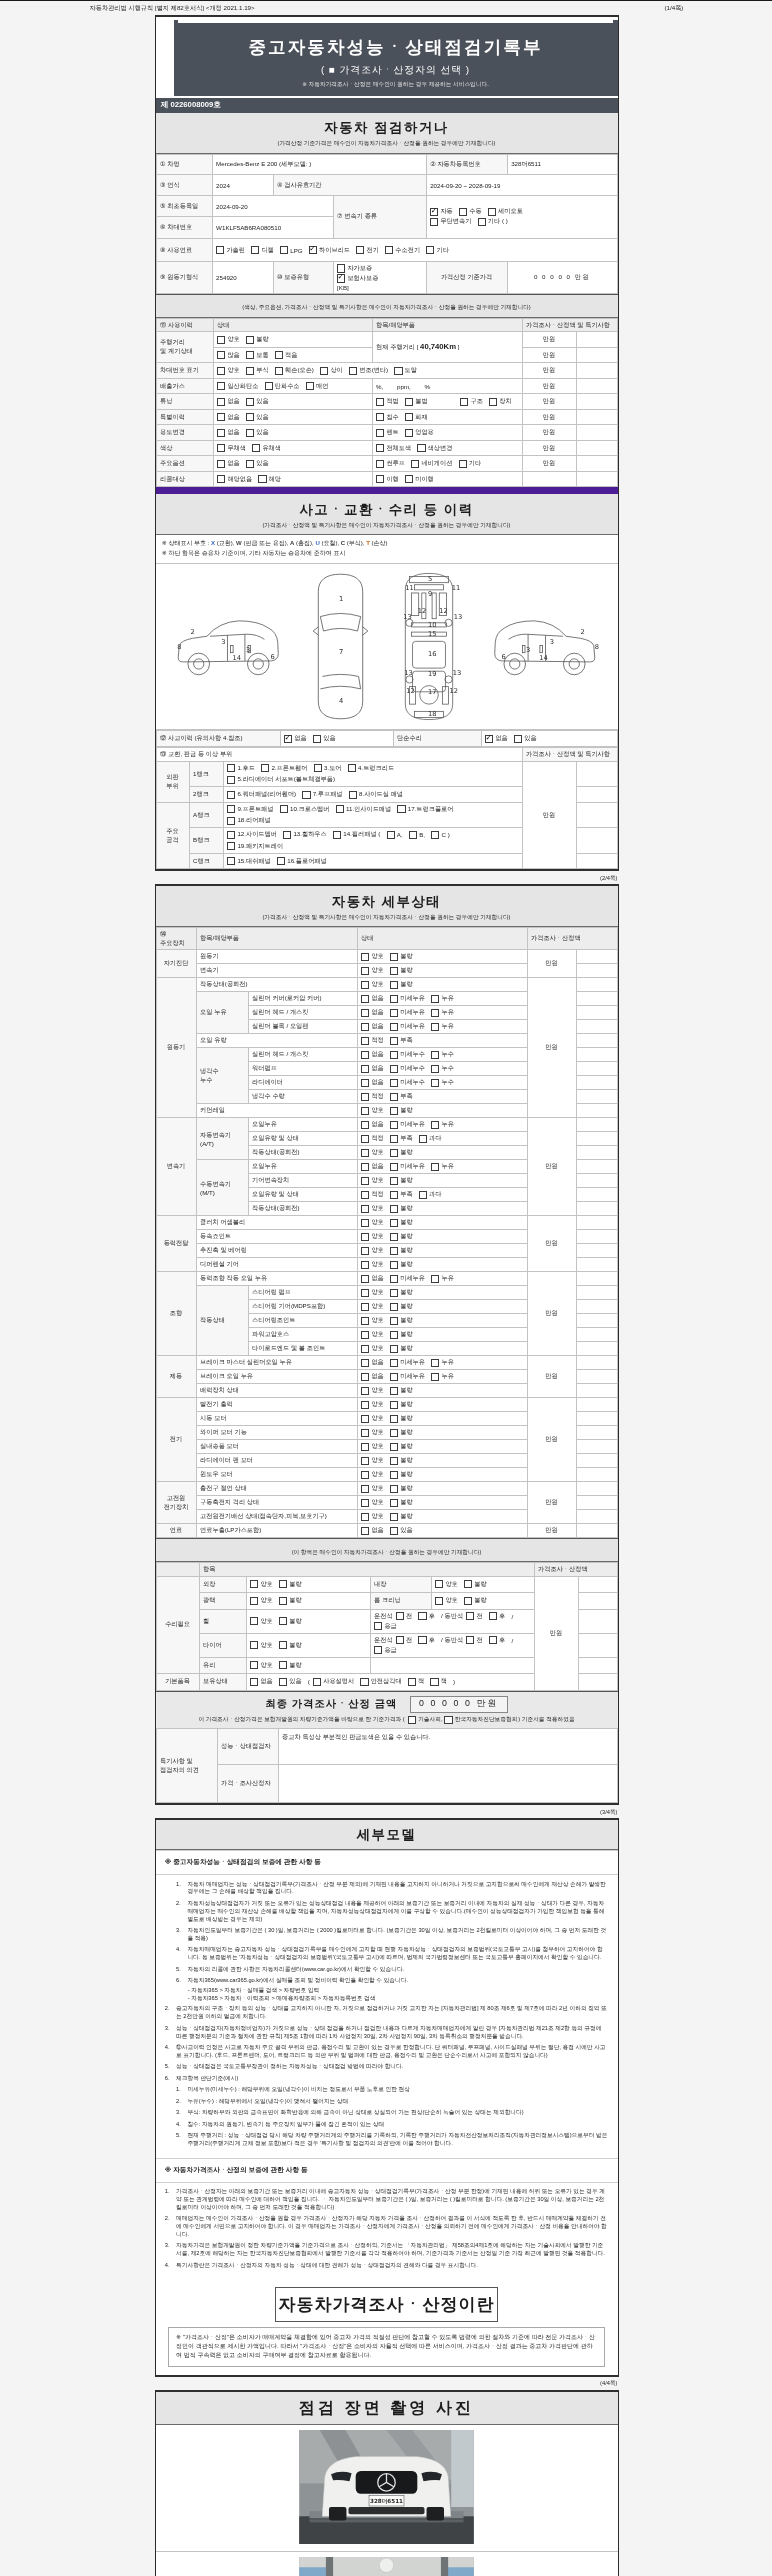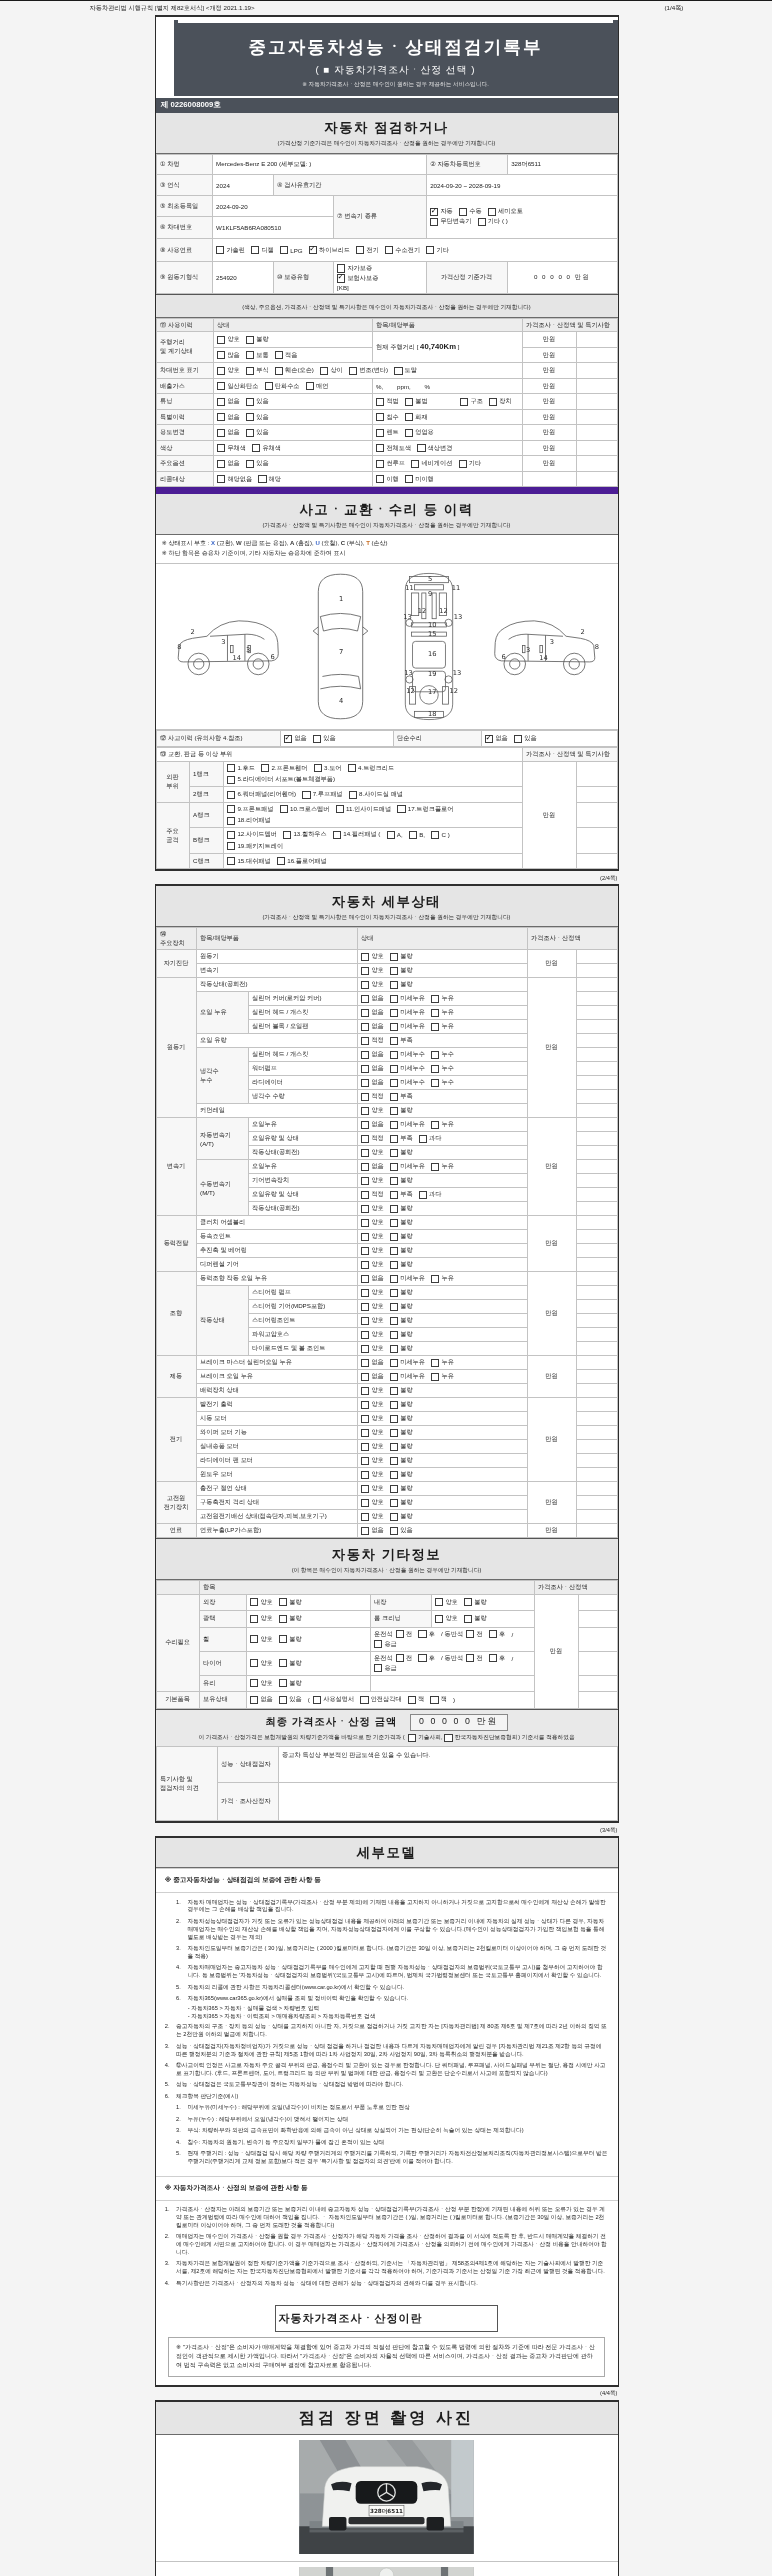--- a/index.html
+++ b/index.html
@@ -48,42 +48,42 @@
   .final-label{font-size:10.3px;font-weight:bold;letter-spacing:1px;}
   .final-value{font-size:8.8px;border:0.5px solid #888;background:#f4f4f4;padding:1.5px 8.2px;letter-spacing:2.1px;}
   .final-note{font-size:5.7px;margin-top:3.6px;display:flex;justify-content:center;align-items:center;flex-wrap:wrap;}
   
   .nt-head{font-size:6.7px;font-weight:bold;padding:7.2px 9.3px;border-bottom:0.5px solid #cfcfcf;border-top:0.5px solid #cfcfcf;}
   .nt-items{padding:5.2px 9.3px 6.2px 9.3px;font-size:5.7px;line-height:1.38;}
   .nt-item{display:flex;margin:0 0 3.6px 0;}
   .nt-item .num{width:11.3px;flex:none;}
   .nt-item.lv2{margin-left:11.3px;}
   .nt-item.lv3{margin-left:23px;margin-top:-1.5px;margin-bottom:2.1px;}
-  .nt-box{border:0.5px solid #555;margin:7.2px auto 2.1px auto;width:216px;text-align:left;
-          font-size:11px;font-weight:bold;padding:5.2px 2.1px;letter-spacing:1px;}
+  .nt-box{border:0.5px solid #555;margin:7.2px auto 2.1px auto;width:216px;text-align:right;
+          font-size:17px;font-weight:bold;padding:5.2px 2.1px;letter-spacing:1px;}
   .nt-boxtext{border:0.5px solid #aaa;margin:5.2px 12.4px 8.2px 12.4px;padding:5.2px 7.2px;font-size:6px;line-height:1.5;}
   
   .photo-block{text-align:center;padding:5.2px 0;border-bottom:0.5px solid #c3c3c3;}
 </style>
 </head>
 <body>
 
 <div class="outer">
   <div class="lawline">
     <span>자동차관리법 시행규칙 [별지 제82호서식] &lt;개정 2021.1.19&gt;</span>
     <span>(1/4쪽)</span>
   </div>
 
   <div class="page">
 
     <div class="sheet">
       <div class="darkblock">
         <div class="whitebar"></div>
         <div class="main-title">중고자동차성능ㆍ상태점검기록부</div>
-        <div class="main-sub">( ■ 자동차가격조사ㆍ산정 선택 )</div>
+        <div class="main-sub">( ■ 가격조사ㆍ산정자의 선택 )</div>
         <div class="main-note">※ 자동차가격조사ㆍ산정은 매수인이 원하는 경우 제공하는 서비스입니다.</div>
       </div>
       <div class="docbar">제 0226008009호</div>
 
       <div class="sec-head">
         <div class="sec-title">자동차 점검하거나</div>
         <div class="sec-sub">(가격산정 기준가격은 매수인이 자동차가격조사ㆍ산정을 원하는 경우에만 기재합니다)</div>
       </div>
       <table>
         <colgroup>
@@ -1061,21 +1061,20 @@
                   <span class="opt"><span class="cb"></span>있음</span>
                 </div>
               </td>
               <td class="price" rowspan="1">만원</td>
               <td></td>
             </tr>
           </tbody>
       </table>
 
       <div class="sec-head" style="border-top:1px solid #555">
-        <div class="sec-title">자동차 기타정보</div>
         <div class="sec-sub">(이 항목은 매수인이 자동차가격조사ㆍ산정을 원하는 경우에만 기재합니다)</div>
       </div>
       <table>
         <colgroup>
             <col style="width:43px">
             <col style="width:47px">
             <col style="width:124px">
             <col style="width:61px">
             <col style="width:103px">
             <col style="width:44px">

